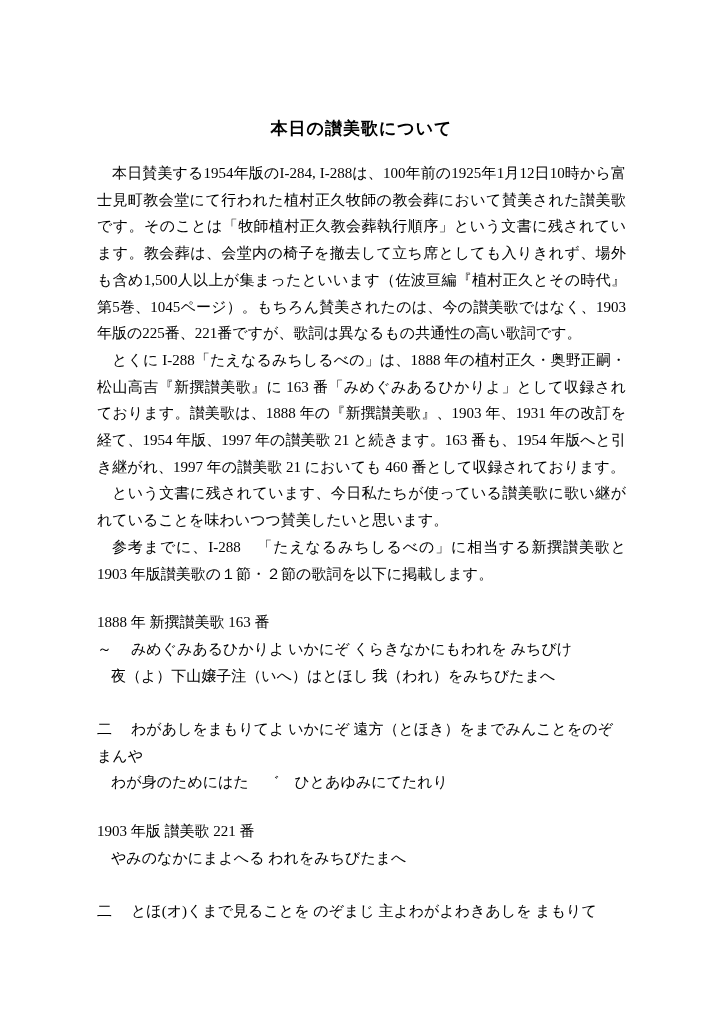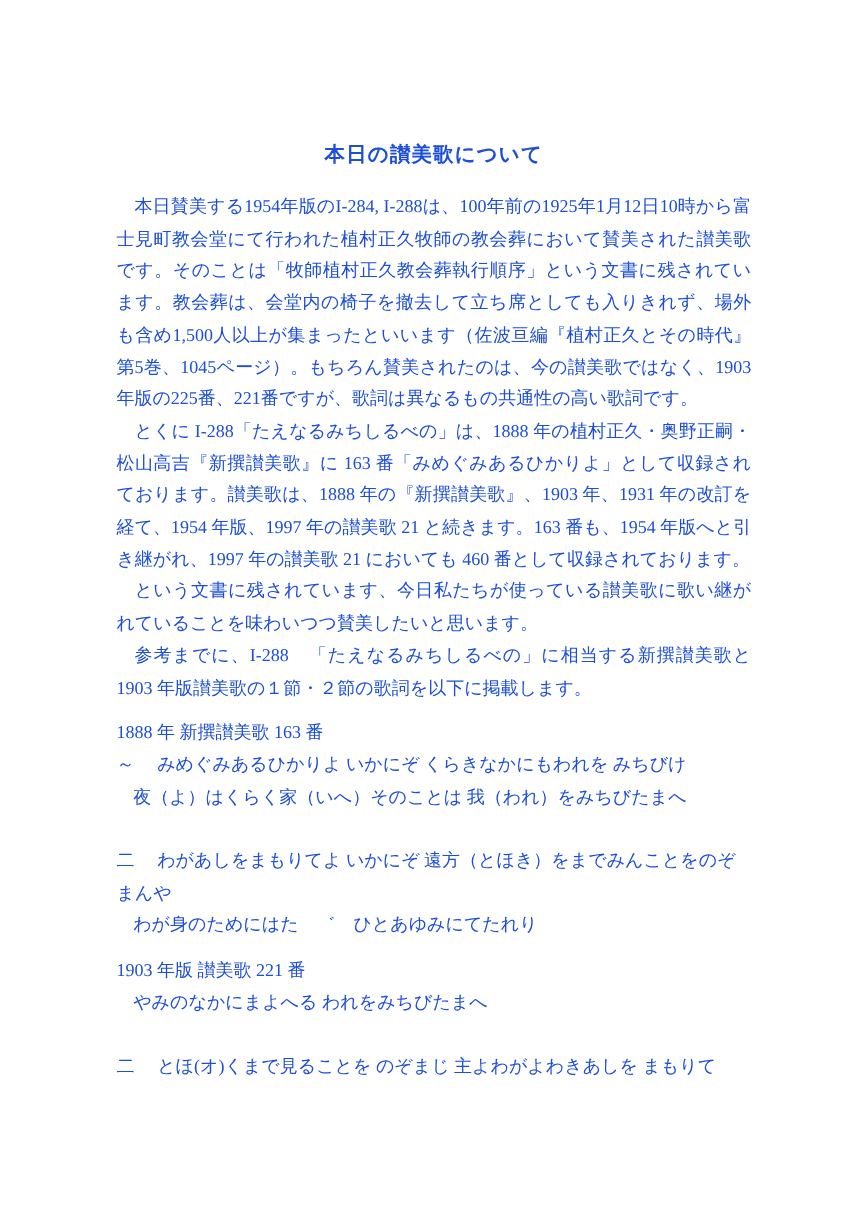--- a/index.html
+++ b/index.html
@@ -8,21 +8,21 @@
     background: #ffffff;
   }
   .page {
     position: relative;
     width: 723px;
     height: 1024px;
     box-sizing: border-box;
     background: #ffffff;
     padding: 118px 97px 0 97px;
     font-family: "Liberation Serif", "DejaVu Serif", serif;
-    color: #1d4ed8;
+    color: #000000;
     font-size: 15px;
     line-height: 26.7px;
     overflow: hidden;
   }
   .doc-title {
     text-align: center;
     font-size: 17px;
     font-weight: bold;
     letter-spacing: 1px;
     line-height: 22px;
@@ -30,21 +30,21 @@
   }
   .para {
     margin: 0;
     text-indent: 1em;
     text-align: justify;
     text-justify: inter-character;
     word-break: normal;
     overflow-wrap: break-word;
   }
   .hymn-section {
-    margin-top: 11px;
+    margin-top: 22px;
   }
   .hymn-heading {
     margin: 0;
     font-weight: normal;
   }
   .verse-group + .verse-group {
     margin-top: 26.7px;
   }
   .verse-line {
     white-space: normal;
@@ -69,21 +69,21 @@
   <p class="para">という文書に残されています、今日私たちが使っている讃美歌に歌い継がれていることを味わいつつ賛美したいと思います。</p>
   <p class="para">参考までに、I-288　「たえなるみちしるべの」に相当する新撰讃美歌と 1903 年版讃美歌の１節・２節の歌詞を以下に掲載します。</p>
 
   <section class="hymn-section">
     <div class="hymn-heading">1888 年 新撰讃美歌 163 番</div>
 
     <div class="verse-group">
       <div class="verse-line">
         <span class="marker">～</span><span>みめぐみあるひかりよ いかにぞ くらきなかにもわれを みちびけ</span>
       </div>
-      <div class="verse-line verse-cont">夜（よ）はくらく家（いへ）そのことは 我（われ）をみちびたまへ</div>
+      <div class="verse-line verse-cont">夜（よ）下山嬢子注（いへ）はとほし 我（われ）をみちびたまへ</div>
     </div>
 
     <div class="verse-group">
       <div class="verse-line">
         <span class="marker">二</span><span>わがあしをまもりてよ いかにぞ 遠方（とほき）をまでみんことをのぞまんや</span>
       </div>
       <div class="verse-line verse-cont">わが身のためにはたゝ゛　ひとあゆみにてたれり</div>
     </div>
   </section>
 

